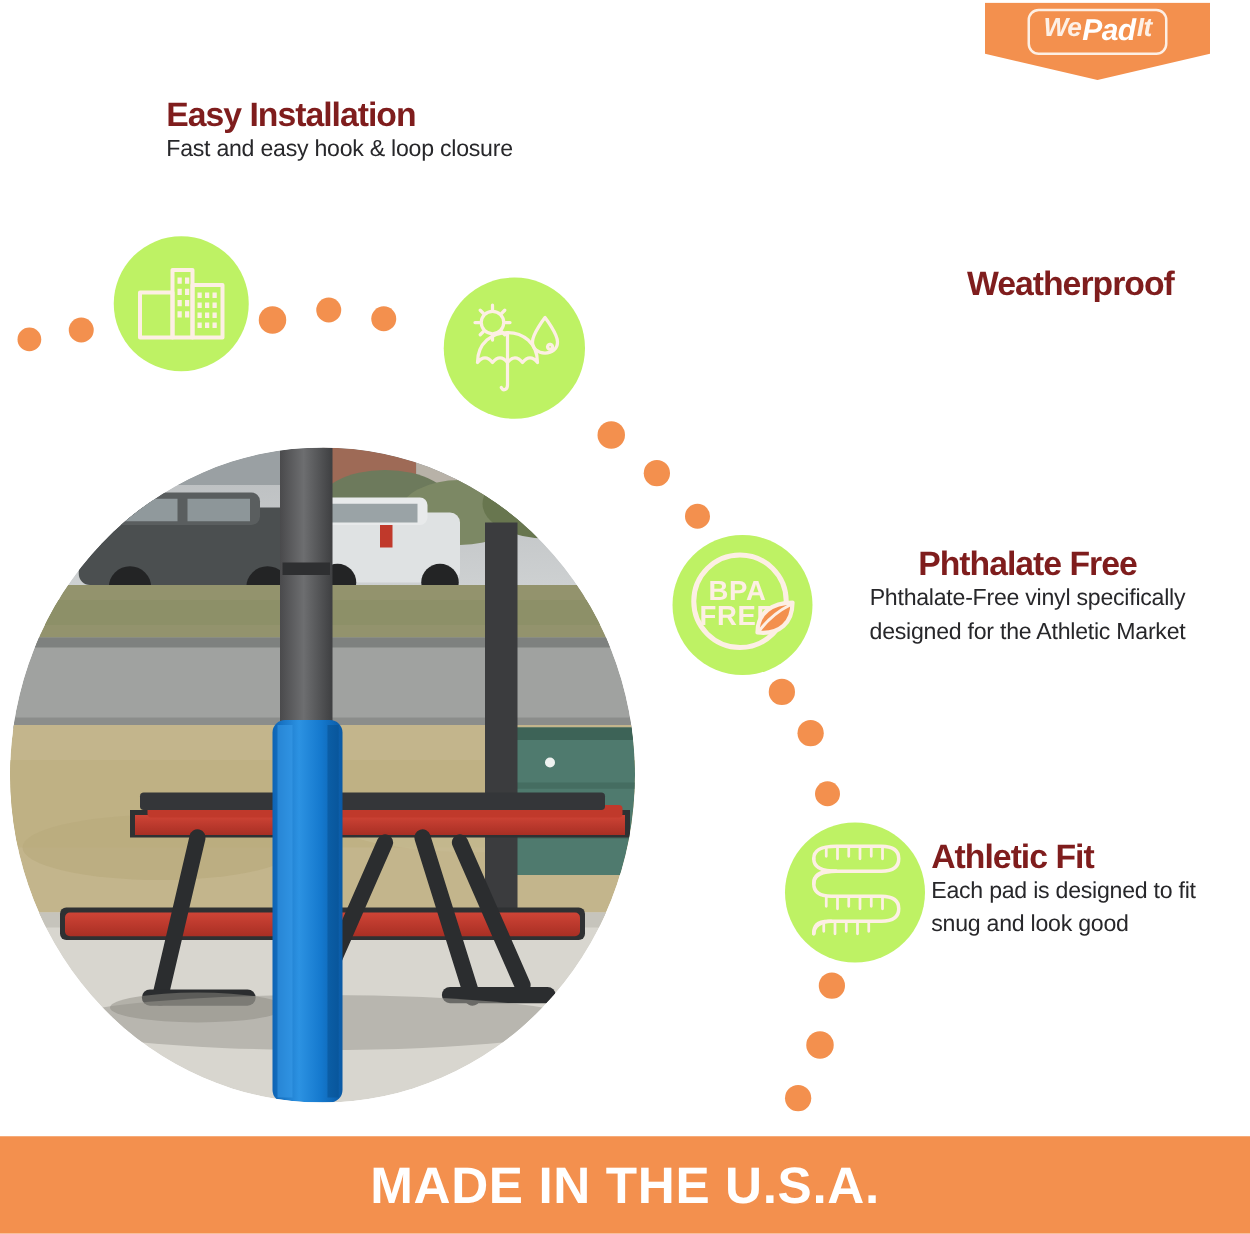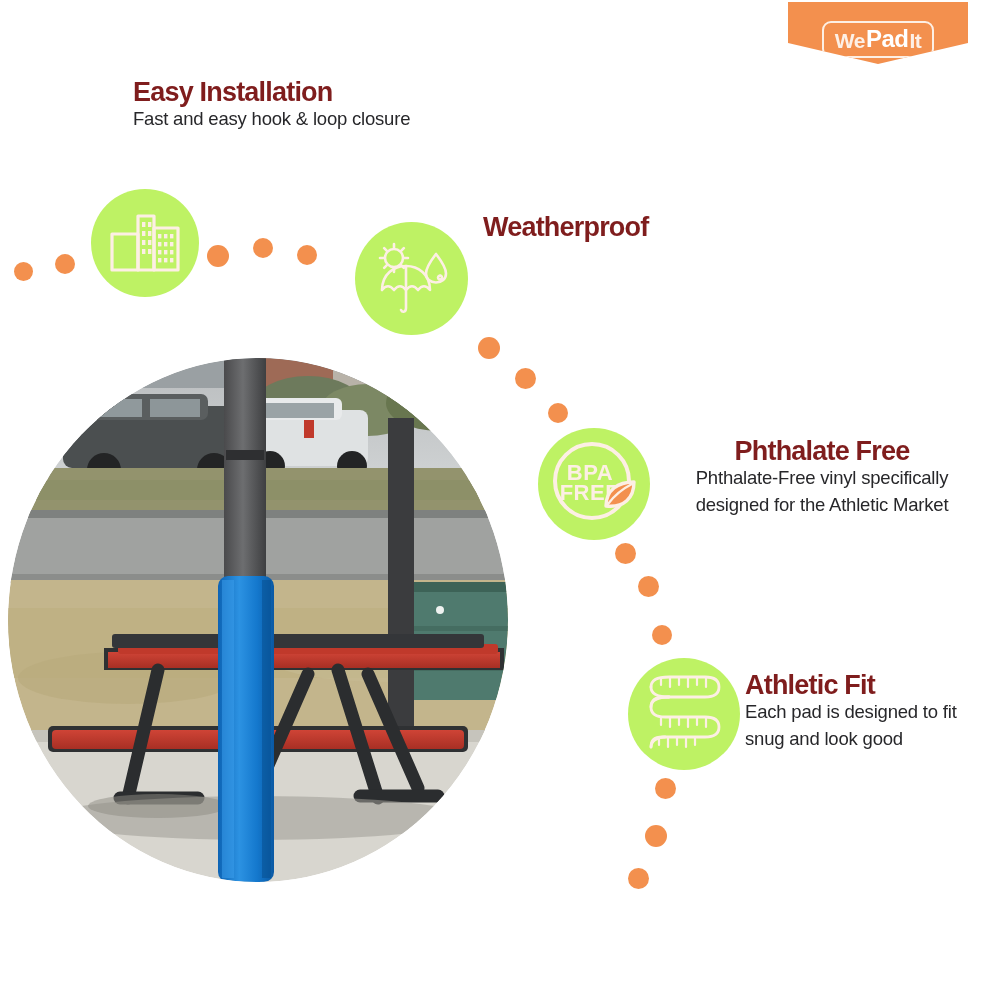--- a/index.html
+++ b/index.html
@@ -13,41 +13,41 @@
   .page { position:relative; width:1000px; height:987px; background:#fff; }
 
   
   .logo-badge {
     position:absolute; left:788px; top:2px; width:180px; height:62px;
     background:#F3904E;
     clip-path: polygon(0 0, 100% 0, 100% 66%, 50% 100%, 0 66%);
     display:flex; align-items:flex-start; justify-content:center;
   }
   .logo-inner {
-    margin-top:19px;
+    margin-top:5px;
     border:2.5px solid #FDEFE4;
     border-radius:9px;
     padding:2px 11px 3px 11px;
-    display:flex; align-items:flex-end; white-space:nowrap;
+    display:flex; align-items:flex-start; white-space:nowrap;font-style:italic;
   }
   .logo-we, .logo-it { font-size:21px; font-weight:700; color:#FDF0E6; letter-spacing:-0.5px; }
   .logo-pad { font-size:24px; font-weight:900; color:#FFFFFF; letter-spacing:-0.5px; padding:0 1px; }
 
   
   .blk { position:absolute; }
   .blk h2 {
     font-size:27px; font-weight:800; color:#7f1d1d;
     letter-spacing:-0.8px; line-height:1.05;
   }
   .blk p {
     font-size:18.5px; font-weight:400; color:#27272a;
     line-height:1.42; letter-spacing:-0.2px; margin-top:0;
   }
   #blk-easy   { left:133px; top:78px;  width:430px; }
-  #blk-weather{ left:483px; top:213px; width:430px; }
+  #blk-weather{ left:509px; top:213px; width:430px;text-align:right; }
   #blk-phth   { left:672px; top:437px; width:300px;text-align:center; }
   #blk-fit    { left:745px; top:671px; width:240px; }
 
   
   .icon-circle {
     position:absolute; border-radius:50%;
     background:#bef264;
     display:flex; align-items:center; justify-content:center;
   }
   #ic-install { left:91px;  top:189px; width:108px; height:108px; }
@@ -298,14 +298,17 @@
   <div class="blk" id="blk-phth">
     <h2>Phthalate Free</h2>
     <p>Phthalate-Free vinyl specifically designed for the Athletic Market</p>
   </div>
 
   <div class="blk" id="blk-fit">
     <h2>Athletic Fit</h2>
     <p>Each pad is designed to fit snug and look good</p>
   </div>
 
+  <div class="banner">
+    <span>MADE IN THE U.S.A.</span>
+  </div>
 
 </div>
 
 </body></html>

